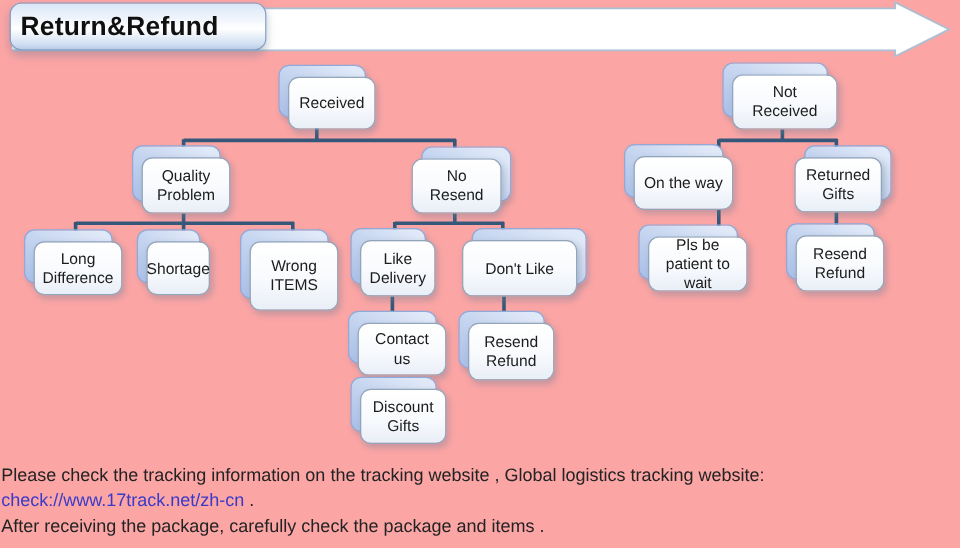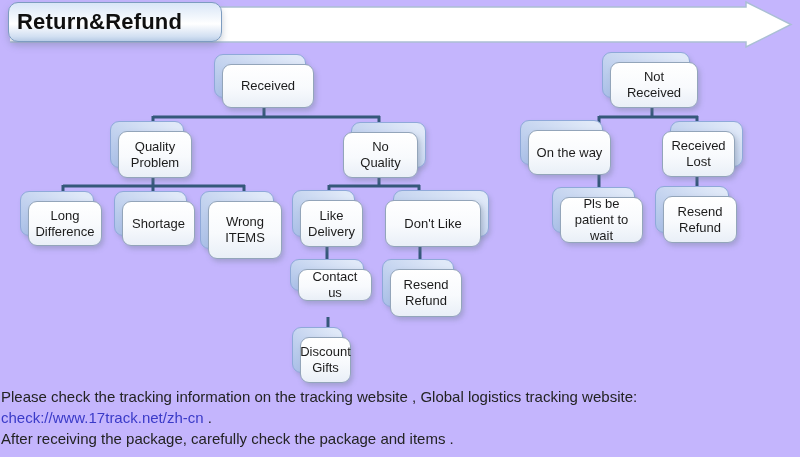--- a/index.html
+++ b/index.html
@@ -1,17 +1,17 @@
 <!DOCTYPE html>
 <html><head>
 <meta charset="utf-8">
 <style>
   html,body{margin:0;padding:0;background:#fff;}
   .canvas{
-    position:relative;width:800px;height:457px;background:#c4b5fd;
+    position:relative;width:800px;height:457px;background:#fca5a5;
     font-family:"Liberation Sans",sans-serif;overflow:hidden;text-decoration:underline;
   }
   
   .top-arrow{position:absolute;left:0;top:0;z-index:1;}
   .banner{
     position:absolute;left:8px;top:2px;width:214px;height:40px;z-index:2;
     border:1.5px solid #7d9cc0;border-radius:10px;box-sizing:border-box;
     background:linear-gradient(180deg,#d9e6f7 0%,#f4f8fd 40%,#ffffff 55%,#d2e0f2 88%,#b9cce6 100%);
     box-shadow:0 4px 7px rgba(110,125,150,.40);
     display:flex;align-items:center;padding-left:8px;
@@ -61,91 +61,91 @@
 
   <svg class="connectors" width="800" height="457">
     <path fill="none" stroke="#35587a" stroke-width="3" d="M264 106 L264 118 M153 117 L380 117 M153 116 L153 131 M379 116 L379 132
              M153 178 L153 187 M63 186 L245 186 M63 185 L63 201 M153 185 L153 201 M244 185 L244 201
              M379 178 L379 187 M329 186 L420 186 M329 185 L329 200 M419 185 L419 200
              M327 247 L327 270 M420 247 L420 270 M328 317 L328 338
              M652 108 L652 118 M599 117 L698 117 M599 116 L599 130 M697 116 L697 131
              M599 175 L599 198 M697 177 L697 197"></path>
   </svg>
 
-  <div class="node sl" style="left:222px;top:64px;width:92px;height:44px">
+  <div class="node sl" style="left:240px;top:64px;width:73px;height:44px">
     <div class="card">
         <span>Received</span>
       </div>
   </div>
   <div class="node sl" style="left:118px;top:131px;width:74px;height:47px">
     <div class="card">
         <span>Quality Problem</span>
       </div>
   </div>
   <div class="node sr maxw56" style="left:343px;top:132px;width:75px;height:46px">
     <div class="card">
-        <span>No Quality</span>
+        <span>No Resend</span>
       </div>
   </div>
   <div class="node sl" style="left:28px;top:201px;width:74px;height:45px">
     <div class="card">
         <span>Long Difference</span>
       </div>
   </div>
-  <div class="node sl" style="left:122px;top:201px;width:73px;height:45px">
+  <div class="node sl" style="left:122px;top:201px;width:53px;height:45px">
     <div class="card">
         <span>Shortage</span>
       </div>
   </div>
   <div class="node sl" style="left:208px;top:201px;width:74px;height:58px">
     <div class="card">
         <span>Wrong ITEMS</span>
       </div>
   </div>
   <div class="node sl" style="left:300px;top:200px;width:63px;height:47px">
     <div class="card">
         <span>Like Delivery</span>
       </div>
   </div>
   <div class="node sr" style="left:385px;top:200px;width:96px;height:47px">
     <div class="card">
         <span>Don't Like</span>
       </div>
   </div>
-  <div class="node sl maxw52" style="left:298px;top:269px;width:74px;height:32px">
+  <div class="node sl maxw52" style="left:298px;top:269px;width:74px;height:44px">
     <div class="card">
         <span>Contact us</span>
       </div>
   </div>
   <div class="node sl" style="left:390px;top:269px;width:72px;height:48px">
     <div class="card">
         <span>Resend Refund</span>
       </div>
   </div>
-  <div class="node sl" style="left:300px;top:337px;width:51px;height:46px">
+  <div class="node sl" style="left:300px;top:324px;width:72px;height:46px">
     <div class="card">
         <span>Discount Gifts</span>
       </div>
   </div>
   <div class="node sl maxw64" style="left:610px;top:62px;width:88px;height:46px">
     <div class="card">
         <span>Not Received</span>
       </div>
   </div>
   <div class="node sl" style="left:528px;top:130px;width:83px;height:45px">
     <div class="card">
         <span>On the way</span>
       </div>
   </div>
   <div class="node sr" style="left:662px;top:131px;width:73px;height:46px">
     <div class="card">
-        <span>Received Lost</span>
+        <span>Returned Gifts</span>
       </div>
   </div>
-  <div class="node sl" style="left:560px;top:197px;width:83px;height:46px">
+  <div class="node sl" style="left:540px;top:197px;width:83px;height:46px">
     <div class="card">
         <span>Pls be patient to wait</span>
       </div>
   </div>
   <div class="node sl" style="left:663px;top:196px;width:74px;height:47px">
     <div class="card">
         <span>Resend Refund</span>
       </div>
   </div>
 

